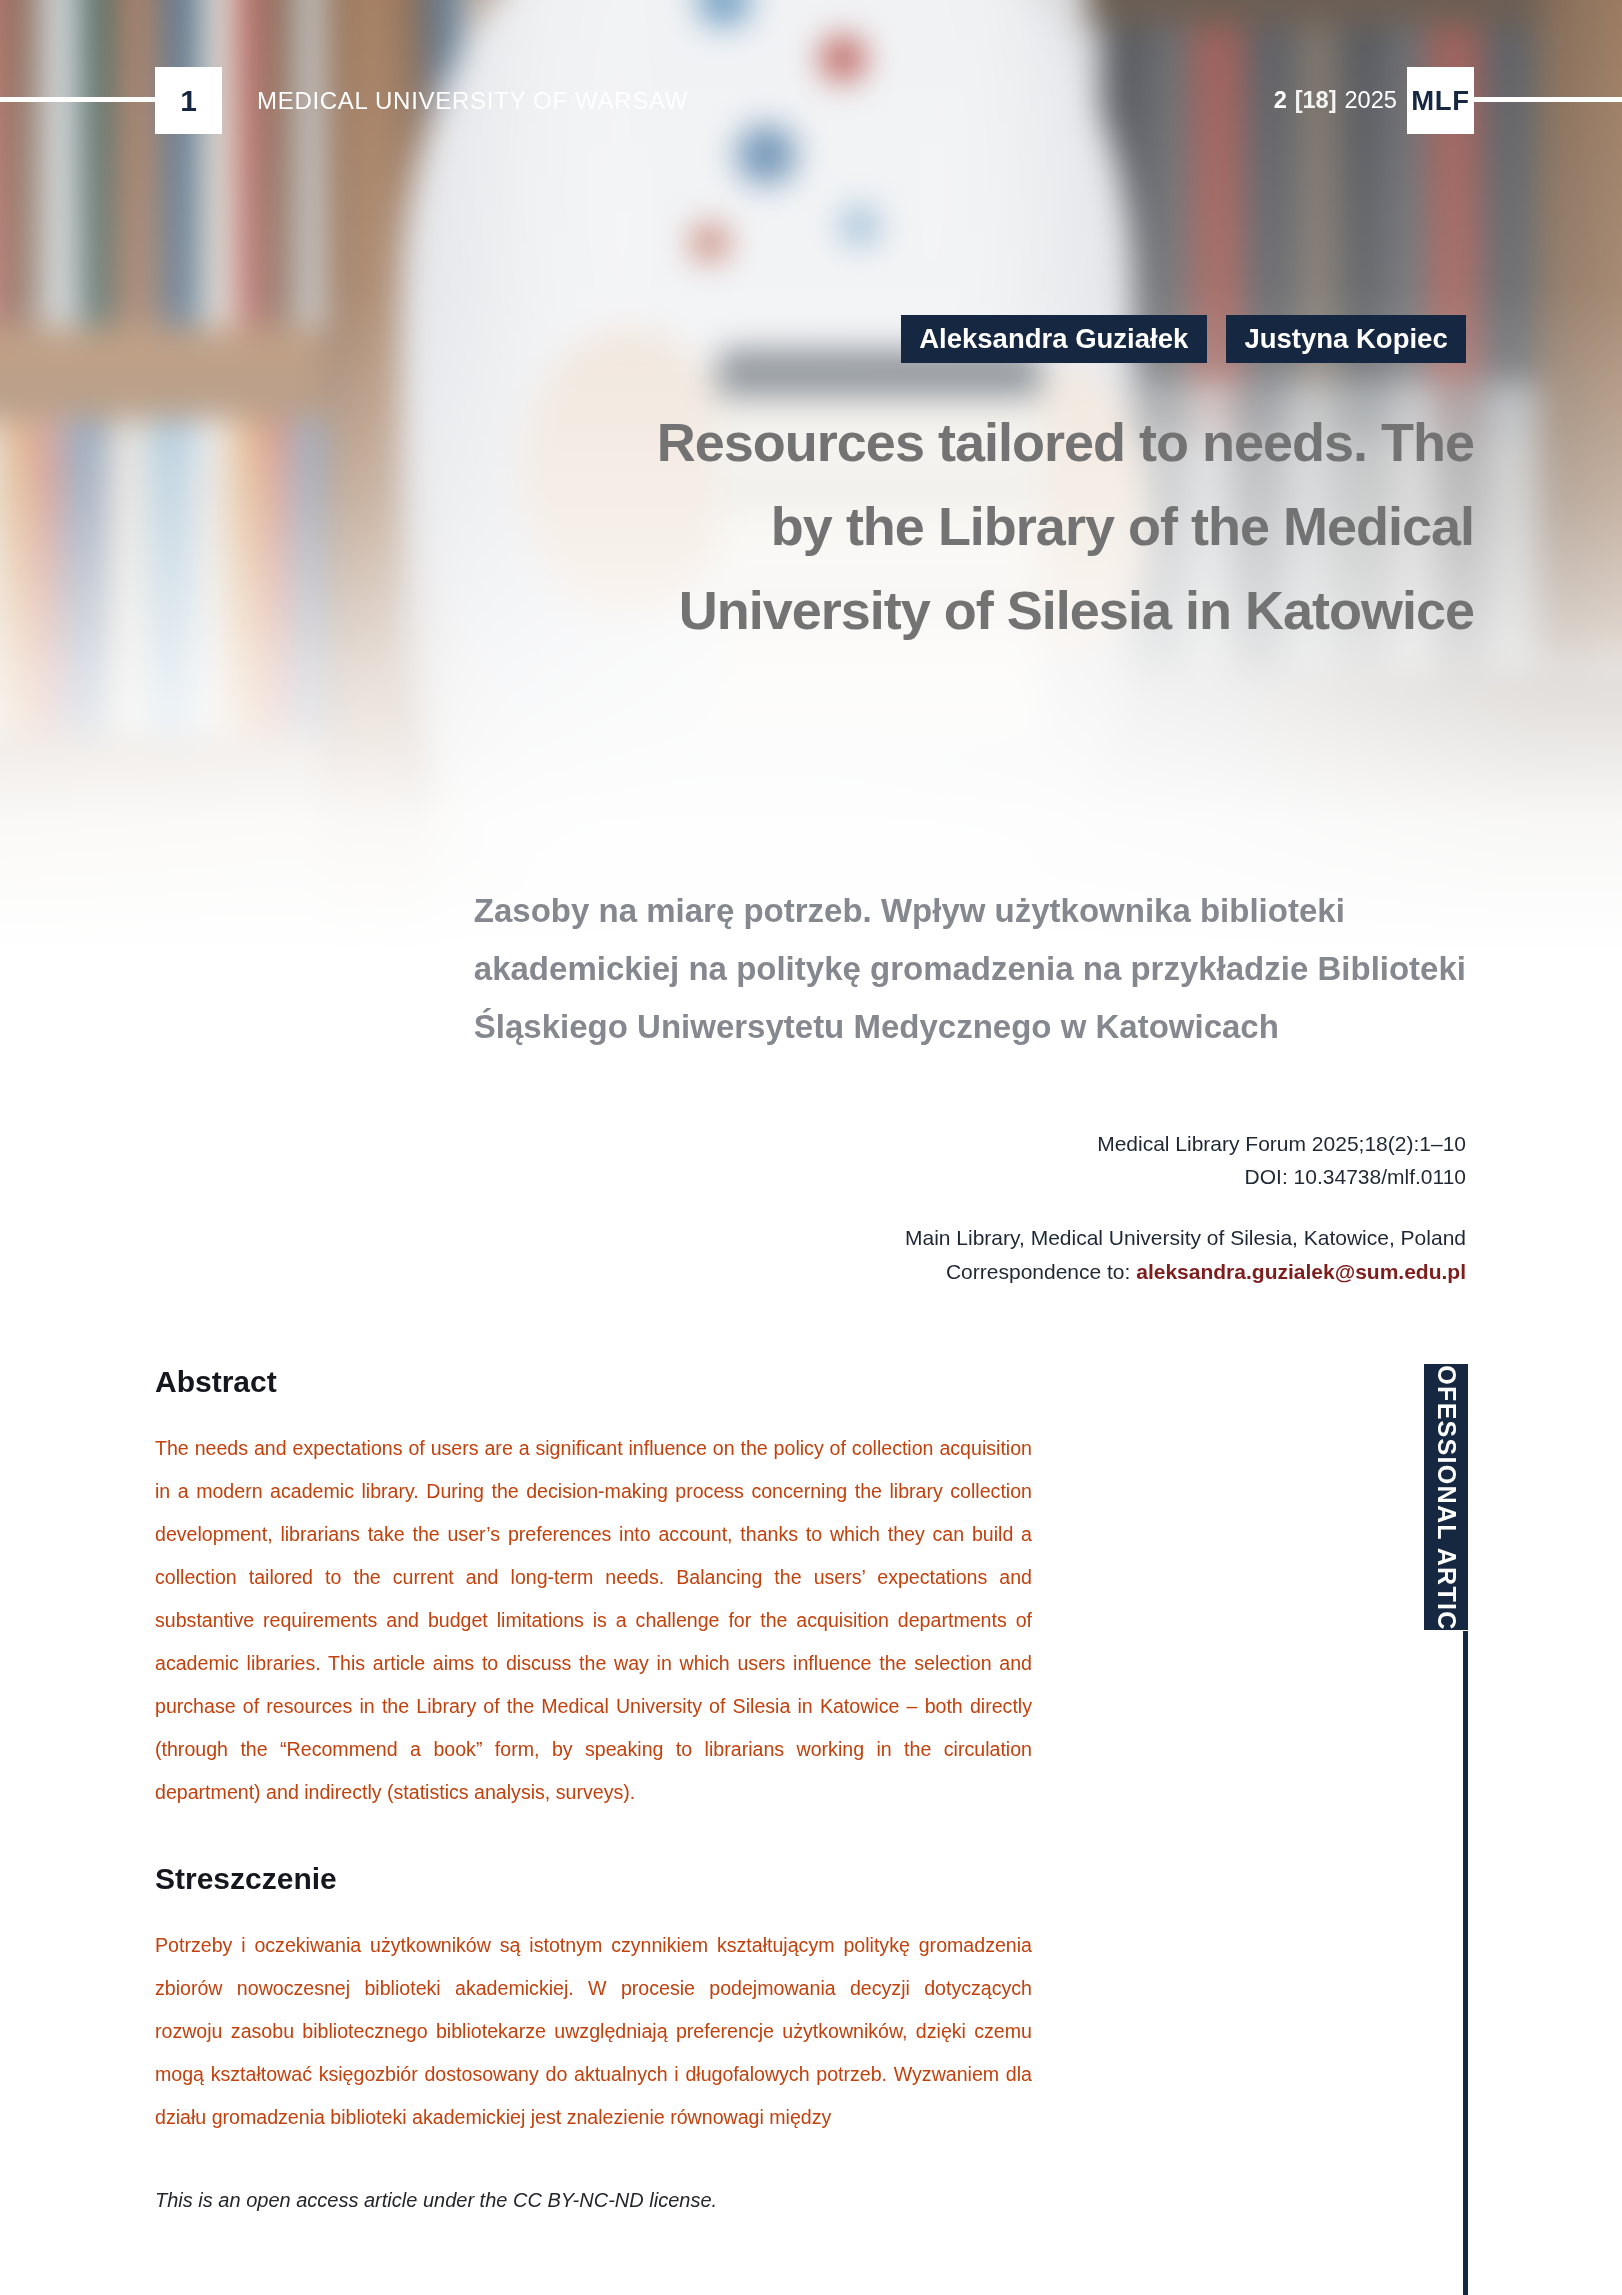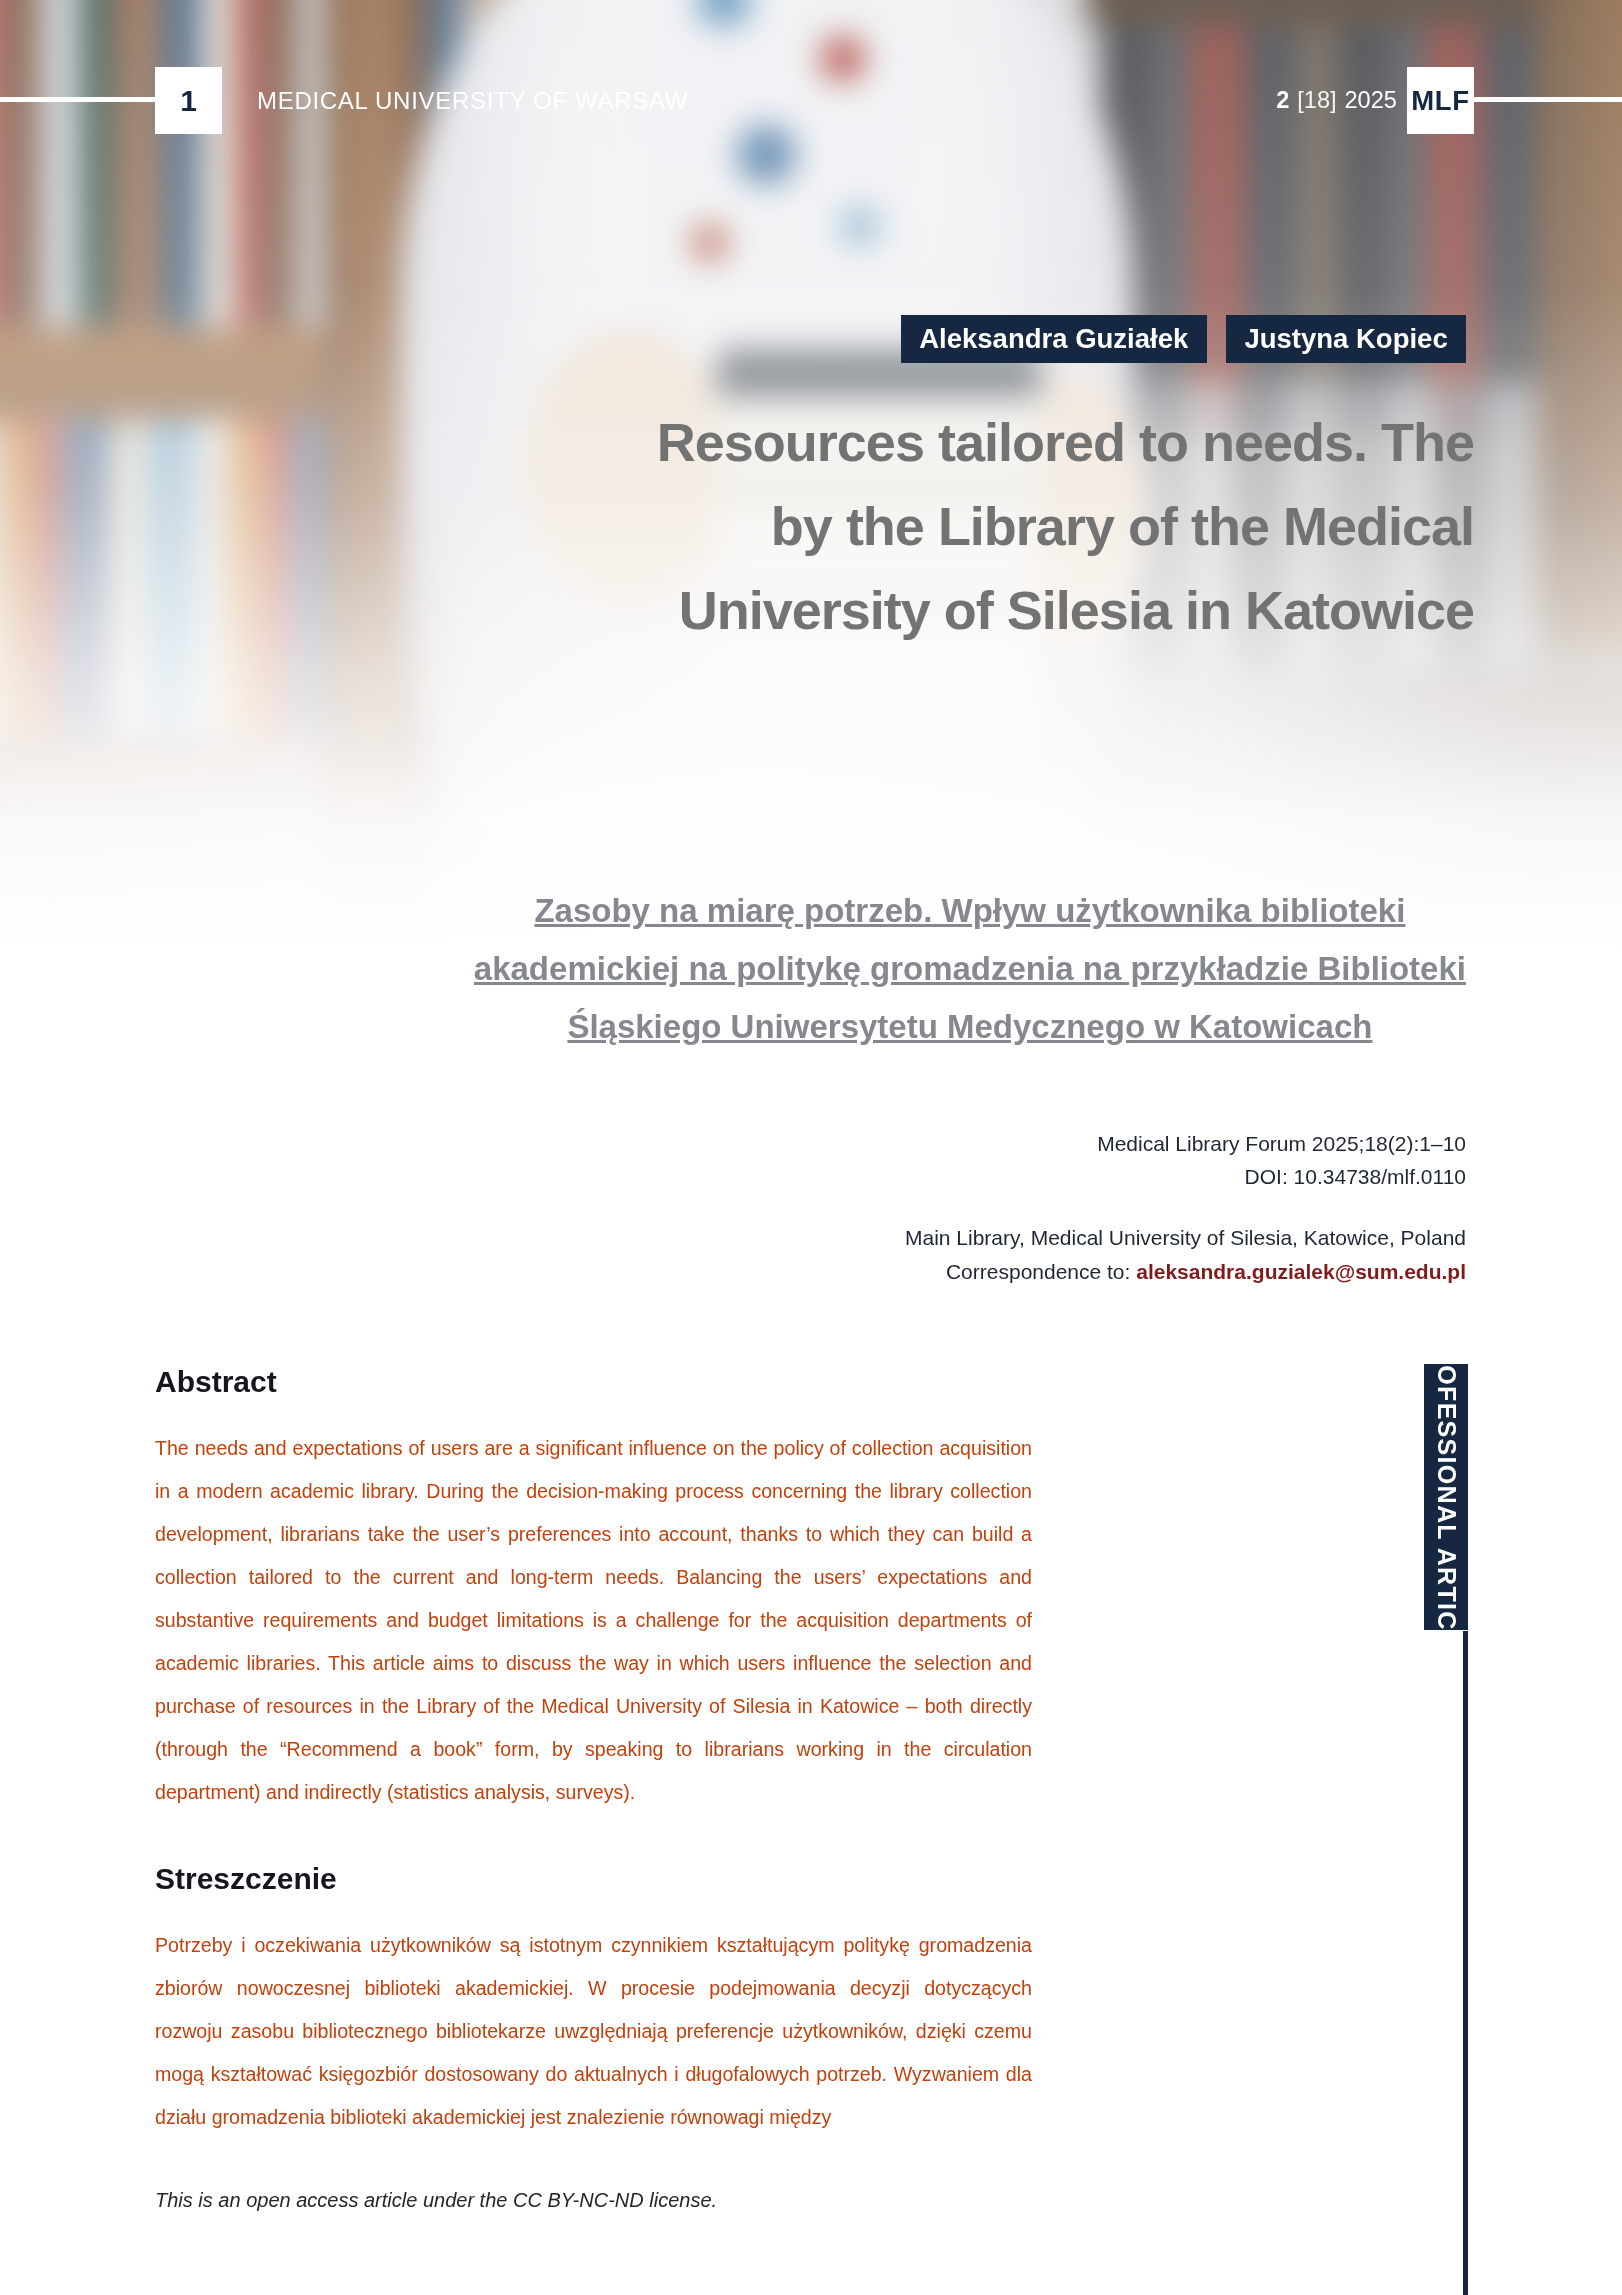--- a/index.html
+++ b/index.html
@@ -36,27 +36,27 @@
   
   .rule{position:absolute;background:#ffffff;height:4.6px;top:97px;}
   .rule-left{left:0;width:155px;}
   .rule-right{left:1474px;width:149px;}
   .sq-badge{position:absolute;top:67px;width:67px;height:67px;background:#ffffff;display:flex;align-items:center;justify-content:center;font-weight:700;color:#152741;}
   .page-badge{left:155px;font-size:30px;}
   .mlf-badge{left:1407px;font-size:27.5px;letter-spacing:0.7px;}
   .running-title{position:absolute;left:257px;top:67px;height:67px;display:flex;align-items:center;color:#ffffff;font-size:24px;letter-spacing:0.7px;}
   .issue-line{position:absolute;right:226px;top:67px;height:67px;display:flex;align-items:center;gap:7.9px;color:#ffffff;font-size:23.6px;}
   .issue-num{font-weight:700;}
-  .issue-bracket{font-weight:400;opacity:.92;}
+  .issue-bracket{font-weight:700;opacity:.92;}
   
   .authors{position:absolute;right:157px;top:315px;display:flex;gap:19.6px;}
   .author-badge{background:#152741;color:#ffffff;font-weight:700;font-size:27.5px;height:48px;display:flex;align-items:center;padding:0 18.3px;}
   
   .title{position:absolute;right:149px;top:400px;text-align:right;color:#737373;font-weight:700;font-size:54px;line-height:84px;letter-spacing:-1px;}
-  .subtitle{position:absolute;right:157px;top:882px;text-align:center;color:#85888e;font-weight:700;font-size:33px;line-height:58px;text-decoration:underline;}
+  .subtitle{position:absolute;right:157px;top:882px;text-align:left;color:#85888e;font-weight:700;font-size:33px;line-height:58px;}
   
   .citation{position:absolute;right:157px;top:1127px;text-align:right;color:#1f2735;font-size:21px;line-height:33px;}
   .affiliation{position:absolute;right:157px;top:1221px;text-align:right;color:#1f2735;font-size:21px;line-height:34px;}
   .email{font-weight:700;color:#7f1d1d;}
   
   .section-heading{position:absolute;left:155px;font-size:30px;font-weight:700;color:#15171e;}
   .h-abstract{top:1365px;}
   .h-streszczenie{top:1862px;}
   .body-par{position:absolute;left:155px;width:877px;font-size:19.6px;line-height:43px;text-align:justify;color:#c2410c;}
   .par-abstract{top:1427px;}

